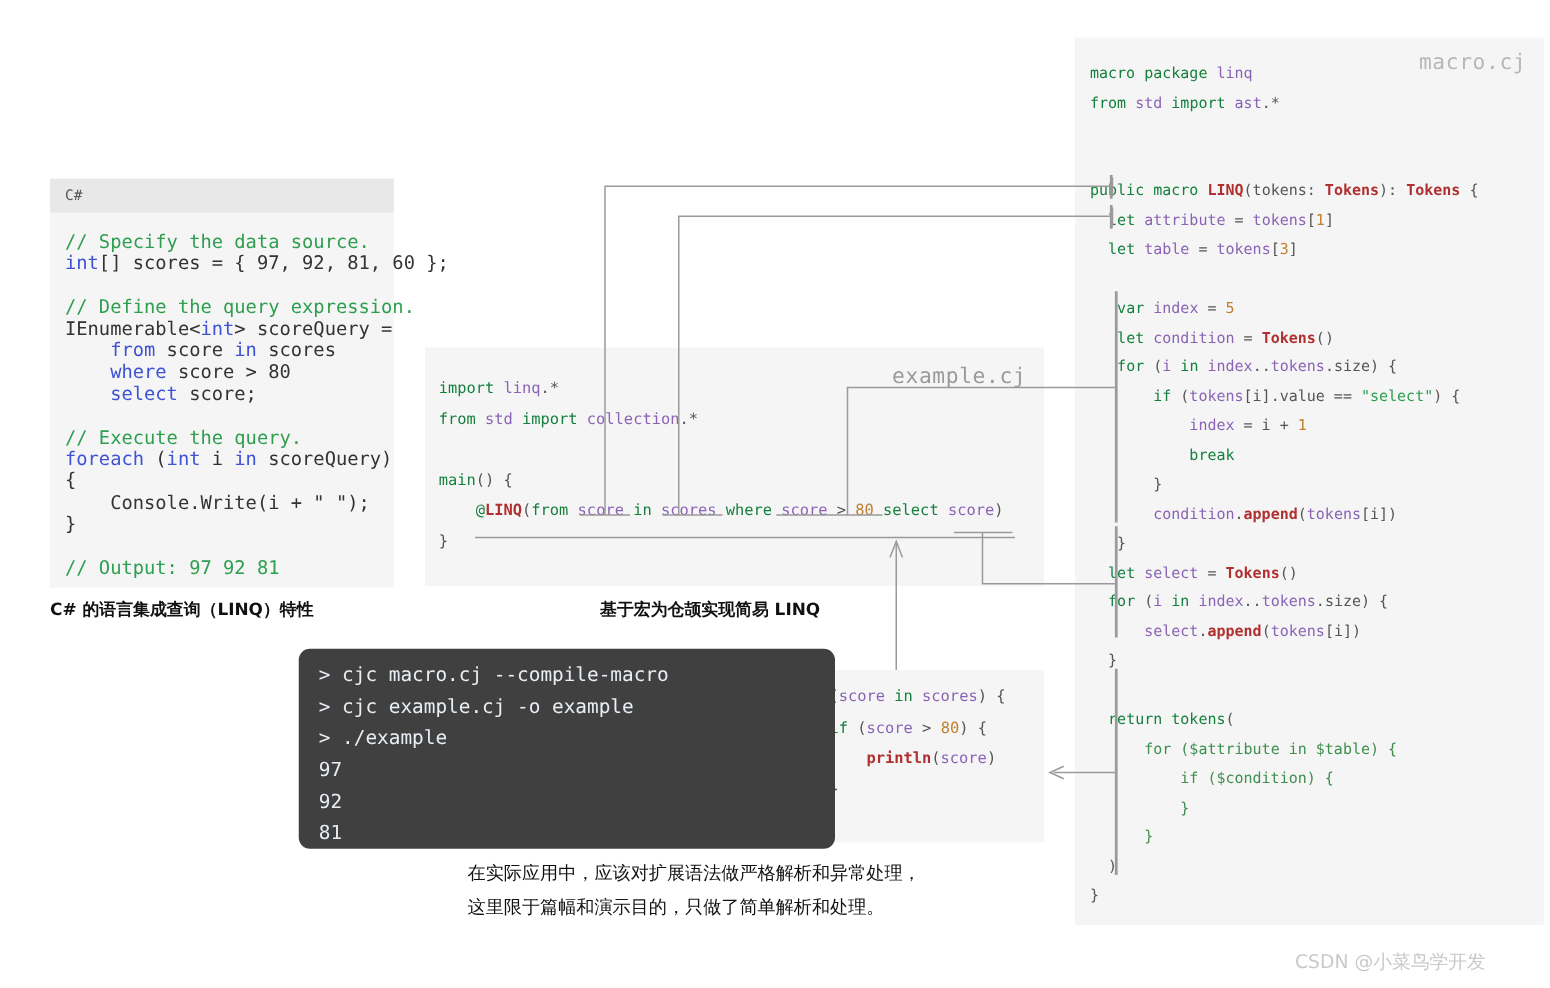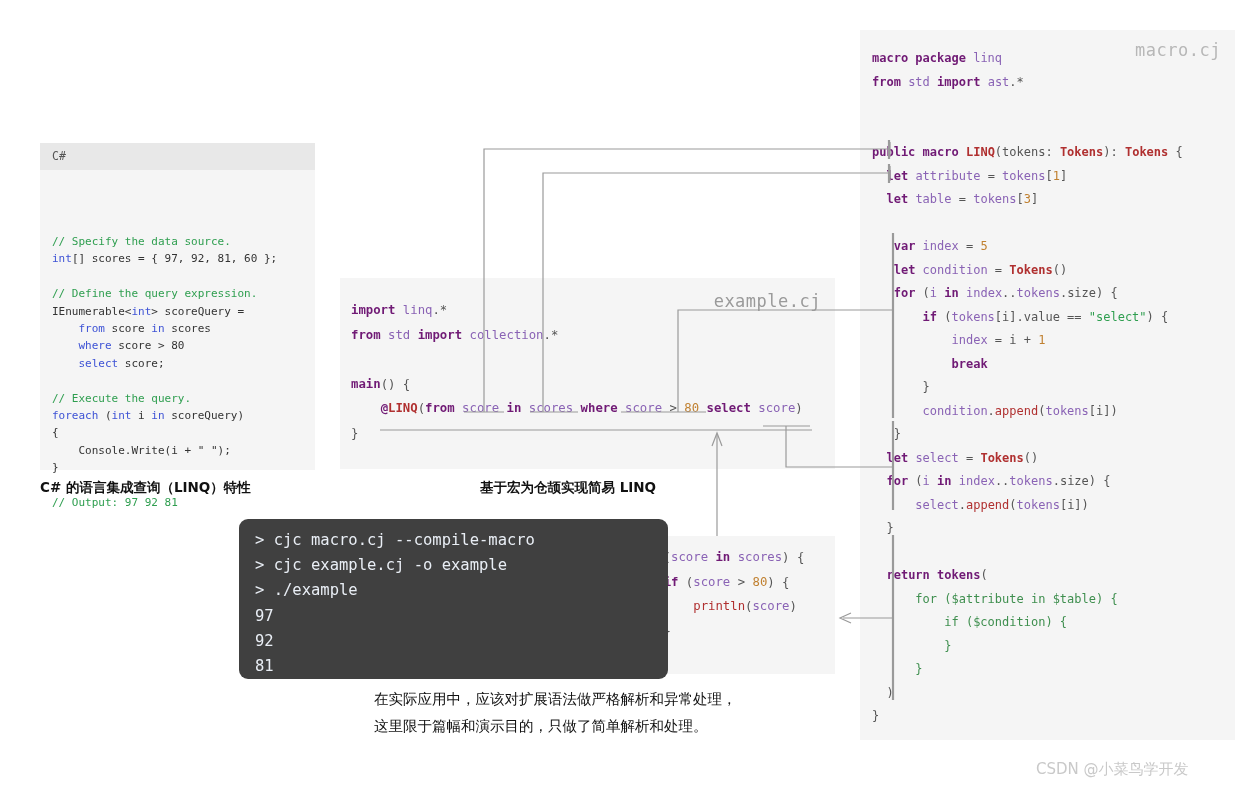--- a/index.html
+++ b/index.html
@@ -21,23 +21,22 @@
   #csharp-panel{left:40px;top:143px;width:275px;height:327px;background:#f5f5f5;}
   #csharp-header{
     position:absolute;left:0;top:0;width:100%;height:27px;background:#e8e8e8;
   }
   #csharp-header .lbl{
     position:absolute;left:12px;top:6px;font-size:11.5px;color:#555;
     font-family:"DejaVu Sans Mono","Liberation Mono",monospace;
   }
   #csharp-code{
     position:absolute;left:12px;top:42px;right:6px;
-    font-size:11px;line-height:17.4px;color:#333;
-    font-family:"DejaVu Sans Mono","Liberation Mono",monospace;
-    margin-top:48px;
+    font-size:15px;line-height:17.4px;color:#333;
+    font-family:"DejaVu Sans Mono","Liberation Mono",monospace;
   }
   .cs-cm{color:#2e9e4f;}
   .cs-kw{color:#3d52d5;}
   .cs-tx{color:#333;}
 
   
   #example-panel{left:340px;top:278px;width:495px;height:191px;background:#f5f5f5;}
   #example-title{
     position:absolute;right:14px;top:13px;font-size:17px;color:#9a9a9a;letter-spacing:.5px;
     font-family:"DejaVu Sans Mono","Liberation Mono",monospace;
@@ -91,24 +90,24 @@
     position:absolute;left:374px;top:686px;width:480px;
     font-size:14.5px;line-height:27px;color:#111;white-space:pre-line;
     font-family:"DejaVu Sans","Liberation Sans",sans-serif;
   }
   #watermark{
     position:absolute;left:1036px;top:760px;font-size:15px;color:#c9c9c9;
     font-family:"DejaVu Sans","Liberation Sans",sans-serif;white-space:pre;
   }
 
   
-  .kw{color:#701a75;font-weight:bold;}      
+  .kw{color:#15803d;}      
   .id{color:#8a63b5;}      
   .ty{color:#b03030;font-weight:bold;} 
-  .fn{color:#b03030;font-weight:normal;} 
+  .fn{color:#b03030;font-weight:bold;} 
   .num{color:#c08030;}     
   .str{color:#2e9e4f;}     
   .pl{color:#555;}         
   .gr{color:#3f8f4f;}      
   .gr-b{color:#3f8f4f;font-weight:bold;}
 
   
   #wires{position:absolute;left:0;top:0;width:1240px;height:790px;pointer-events:none;}
 </style>
 </head>

